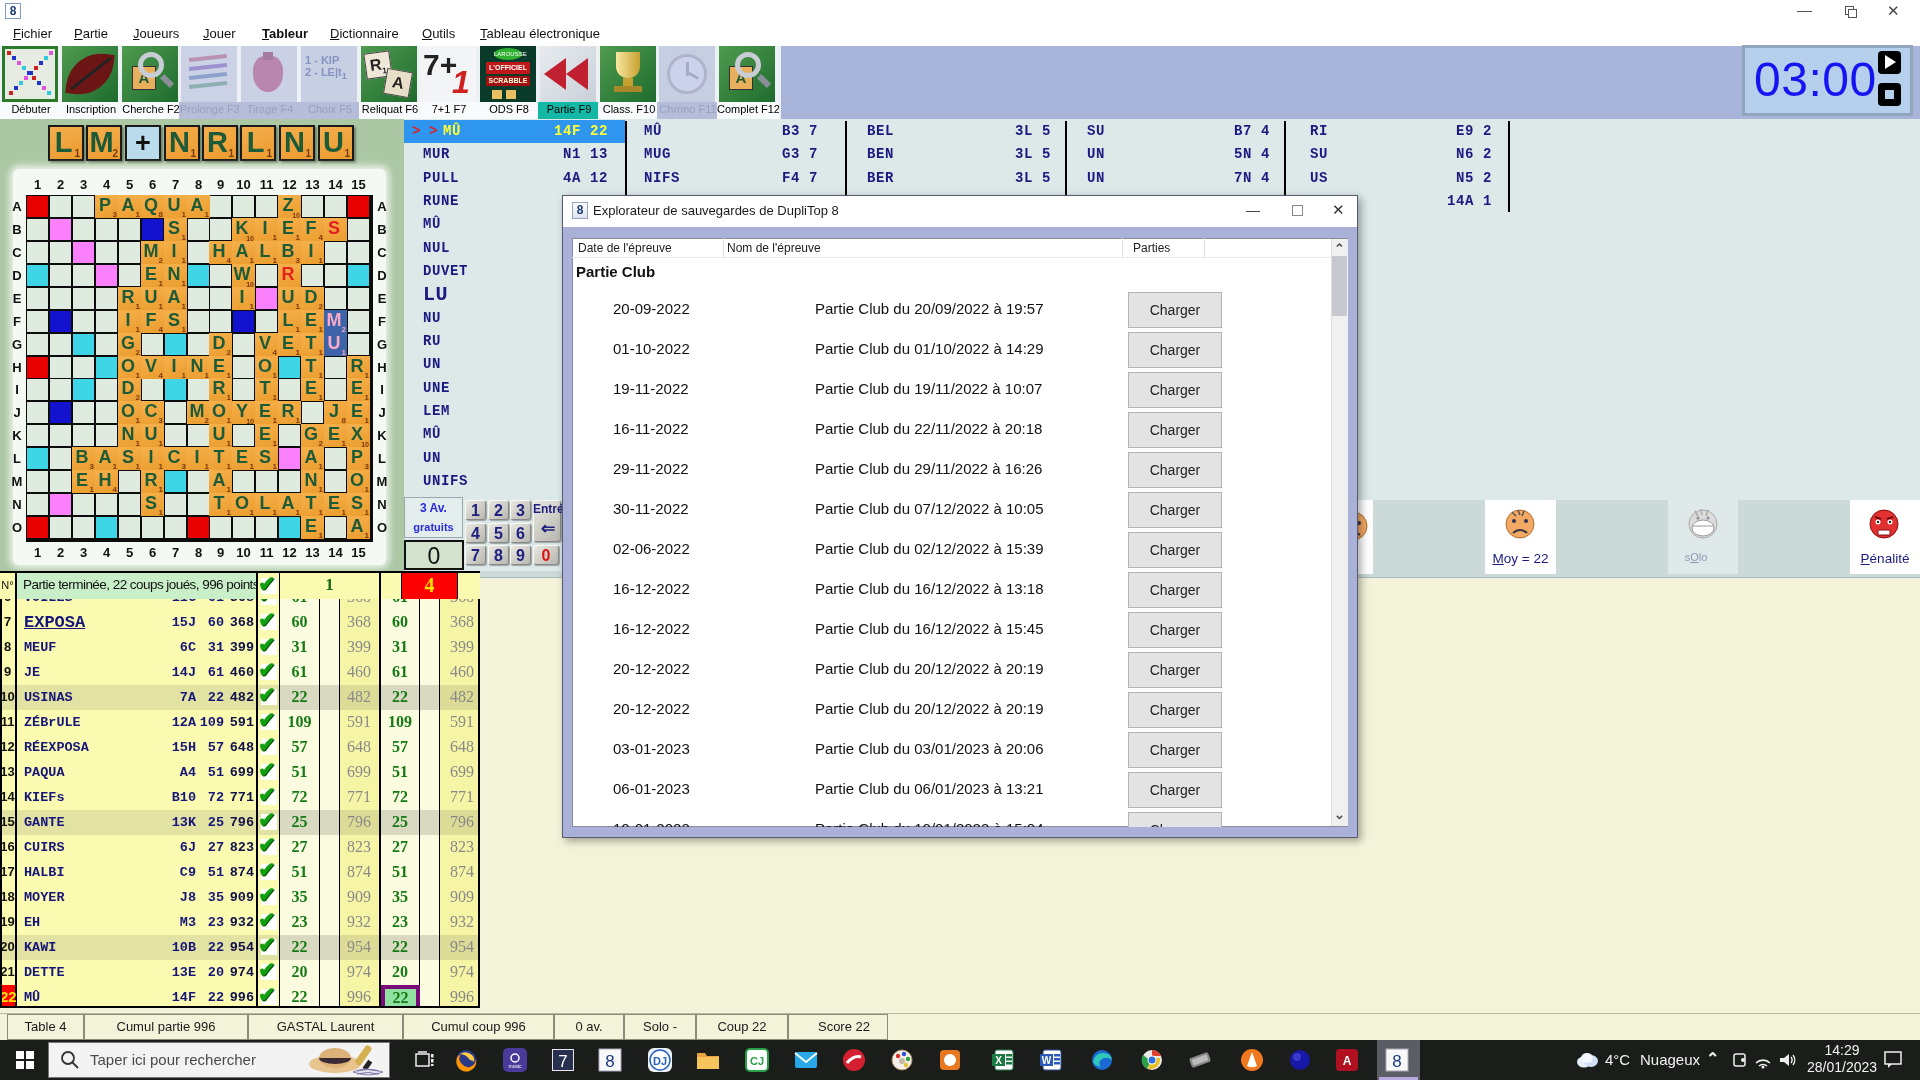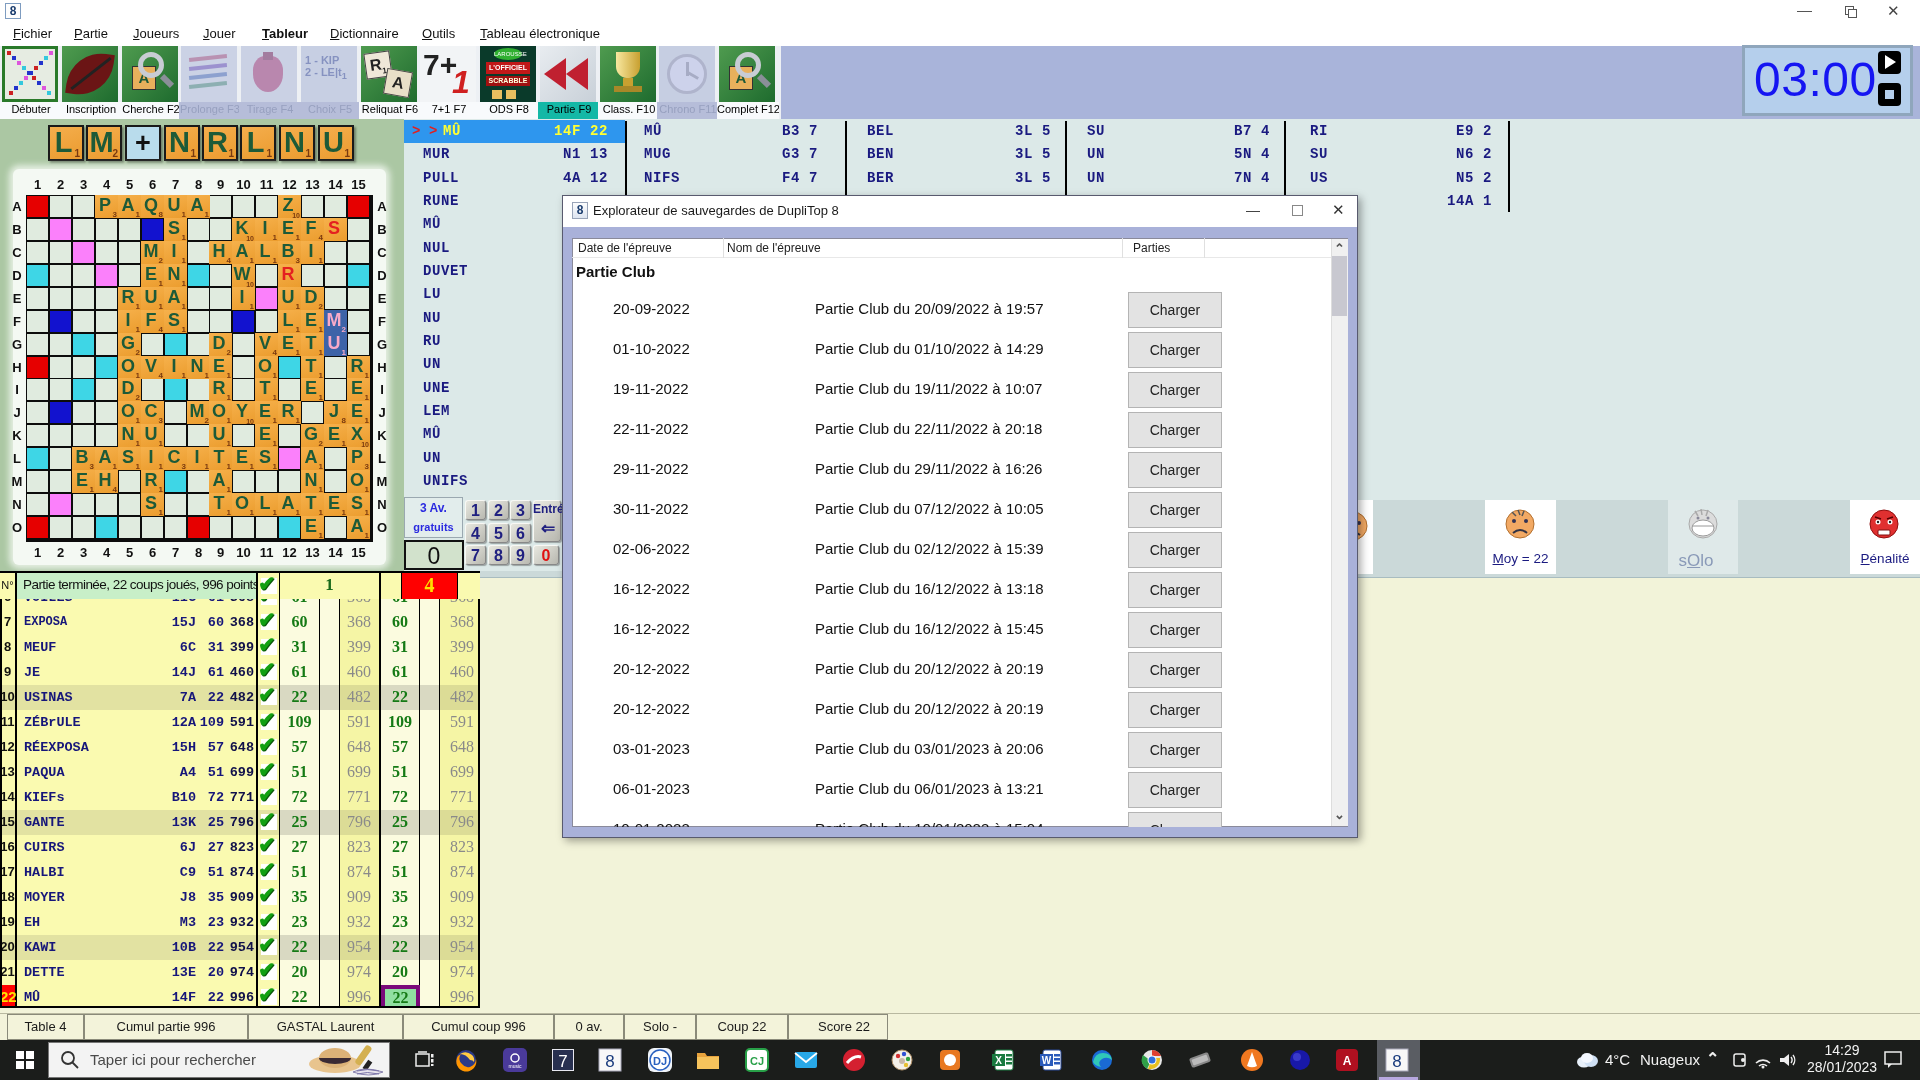--- a/index.html
+++ b/index.html
@@ -863,21 +863,21 @@
 <div class="ab" style="left:443px;top:120px;font-family:'Liberation Mono',monospace;font-weight:bold;font-size:14px;letter-spacing:0.6px;color:#1a1a80;line-height:23px;color:#ffff33;">MÛ</div>
 <div class="ab" style="left:500px;top:120px;font-family:'Liberation Mono',monospace;font-weight:bold;font-size:14px;letter-spacing:0.6px;color:#1a1a80;line-height:23px;color:#ffff33;width:108px;text-align:right;">14F 22</div>
 <div class="ab" style="left:423px;top:143px;font-family:'Liberation Mono',monospace;font-weight:bold;font-size:14px;letter-spacing:0.6px;color:#1a1a80;line-height:23px;">MUR</div>
 <div class="ab" style="left:500px;top:143px;font-family:'Liberation Mono',monospace;font-weight:bold;font-size:14px;letter-spacing:0.6px;color:#1a1a80;line-height:23px;width:108px;text-align:right;">N1 13</div>
 <div class="ab" style="left:423px;top:167px;font-family:'Liberation Mono',monospace;font-weight:bold;font-size:14px;letter-spacing:0.6px;color:#1a1a80;line-height:23px;">PULL</div>
 <div class="ab" style="left:500px;top:167px;font-family:'Liberation Mono',monospace;font-weight:bold;font-size:14px;letter-spacing:0.6px;color:#1a1a80;line-height:23px;width:108px;text-align:right;">4A 12</div>
 <div class="ab" style="left:423px;top:190px;font-family:'Liberation Mono',monospace;font-weight:bold;font-size:14px;letter-spacing:0.6px;color:#1a1a80;line-height:23px;">RUNE</div>
 <div class="ab" style="left:423px;top:213px;font-family:'Liberation Mono',monospace;font-weight:bold;font-size:14px;letter-spacing:0.6px;color:#1a1a80;line-height:23px;">MÛ</div>
 <div class="ab" style="left:423px;top:237px;font-family:'Liberation Mono',monospace;font-weight:bold;font-size:14px;letter-spacing:0.6px;color:#1a1a80;line-height:23px;">NUL</div>
 <div class="ab" style="left:423px;top:260px;font-family:'Liberation Mono',monospace;font-weight:bold;font-size:14px;letter-spacing:0.6px;color:#1a1a80;line-height:23px;">DUVET</div>
-<div class="ab" style="left:423px;top:283px;font-family:'Liberation Mono',monospace;font-weight:bold;font-size:14px;letter-spacing:0.6px;color:#1a1a80;line-height:23px;">LU</div>
+<div class="ab" style="left:423px;top:283px;font-family:'Liberation Mono',monospace;font-weight:bold;font-size:20px;letter-spacing:0.6px;color:#1a1a80;line-height:23px;">LU</div>
 <div class="ab" style="left:423px;top:307px;font-family:'Liberation Mono',monospace;font-weight:bold;font-size:14px;letter-spacing:0.6px;color:#1a1a80;line-height:23px;">NU</div>
 <div class="ab" style="left:423px;top:330px;font-family:'Liberation Mono',monospace;font-weight:bold;font-size:14px;letter-spacing:0.6px;color:#1a1a80;line-height:23px;">RU</div>
 <div class="ab" style="left:423px;top:353px;font-family:'Liberation Mono',monospace;font-weight:bold;font-size:14px;letter-spacing:0.6px;color:#1a1a80;line-height:23px;">UN</div>
 <div class="ab" style="left:423px;top:377px;font-family:'Liberation Mono',monospace;font-weight:bold;font-size:14px;letter-spacing:0.6px;color:#1a1a80;line-height:23px;">UNE</div>
 <div class="ab" style="left:423px;top:400px;font-family:'Liberation Mono',monospace;font-weight:bold;font-size:14px;letter-spacing:0.6px;color:#1a1a80;line-height:23px;">LEM</div>
 <div class="ab" style="left:423px;top:423px;font-family:'Liberation Mono',monospace;font-weight:bold;font-size:14px;letter-spacing:0.6px;color:#1a1a80;line-height:23px;">MÛ</div>
 <div class="ab" style="left:423px;top:447px;font-family:'Liberation Mono',monospace;font-weight:bold;font-size:14px;letter-spacing:0.6px;color:#1a1a80;line-height:23px;">UN</div>
 <div class="ab" style="left:423px;top:470px;font-family:'Liberation Mono',monospace;font-weight:bold;font-size:14px;letter-spacing:0.6px;color:#1a1a80;line-height:23px;">UNIFS</div>
 <div class="ab" style="left:644px;top:120px;font-family:'Liberation Mono',monospace;font-weight:bold;font-size:14px;letter-spacing:0.6px;color:#1a1a80;line-height:23px;">MÛ</div>
 <div class="ab" style="left:710px;top:120px;font-family:'Liberation Mono',monospace;font-weight:bold;font-size:14px;letter-spacing:0.6px;color:#1a1a80;line-height:23px;width:108px;text-align:right;">B3 7</div>
@@ -960,21 +960,21 @@
 <div class="ab" style="left:1485px;top:551px;width:71px;text-align:center;font-size:13.5px;color:#1a1a80;"><span style="text-decoration:underline;">M</span>oy = 22</div>
 <div class="ab" style="left:1668px;top:500px;width:70px;height:74px;background:#dfe9e9;"></div>
 <svg class="ab" style="left:1688px;top:509px;" width="30" height="30">
       <circle cx="15" cy="15" r="14" fill="#dcdcdc" stroke="#aaa"></circle>
       <ellipse cx="15" cy="19" rx="11" ry="8" fill="#fff" stroke="#999"></ellipse>
       <path d="M 5 17 h 20" stroke="#999"></path>
       <circle cx="10" cy="9" r="1.5" fill="#889"></circle>
       <circle cx="20" cy="9" r="1.5" fill="#889"></circle>
       <path d="M 7 2 l 3 5 M 13 0 l 1 6 M 20 1 l -2 6" stroke="#aaa" stroke-width="1.5" fill="none"></path>
     </svg>
-<div class="ab" style="left:1668px;top:551px;width:56px;text-align:center;font-size:17px;color:#8a9ab8;">s<span style="text-decoration:underline;">O</span>lo</div>
+<div class="ab" style="left:1668px;top:551px;width:56px;text-align:center;font-size:11px;color:#8a9ab8;">s<span style="text-decoration:underline;">O</span>lo</div>
 <div class="ab" style="left:1850px;top:500px;width:70px;height:74px;background:#fff;"></div>
 <svg class="ab" style="left:1869px;top:509px;" width="30" height="30">
       <circle cx="15" cy="15" r="14" fill="#e03030" stroke="#901010"></circle>
       <circle cx="9" cy="13" r="2.5" fill="#fff"></circle>
       <circle cx="21" cy="13" r="2.5" fill="#fff"></circle>
       <circle cx="9" cy="13" r="1.2" fill="#222"></circle>
       <circle cx="21" cy="13" r="1.2" fill="#222"></circle>
       <rect x="9" y="21" width="12" height="5" rx="1" fill="#fff" stroke="#801010"></rect>
       <path d="M 6 8 l 6 2 M 18 10 l 6 -2" stroke="#500" stroke-width="1.5"></path>
     </svg>
@@ -993,21 +993,21 @@
 <div style="position:absolute;left:280px;top:0;width:40px;height:25px;background:#fbfbdf;border-right:1px solid #000;font-family:'Liberation Serif',serif;font-size:16px;font-weight:bold;color:#157a15;text-align:center;line-height:23px;">61</div>
 <div style="position:absolute;left:320px;top:0;width:20px;height:25px;background:#fbfbdf;border-right:1px solid #000;"></div>
 <div style="position:absolute;left:340px;top:0;width:41px;height:25px;background:#f5f5a5;border-right:2px solid #000;font-family:'Liberation Serif',serif;font-size:16px;color:#8a8a8a;text-align:right;line-height:23px;padding-right:8px;">368</div>
 <div style="position:absolute;left:381px;top:0;width:39px;height:25px;background:#fbfbdf;border-right:1px solid #000;font-family:'Liberation Serif',serif;font-size:16px;font-weight:bold;color:#157a15;text-align:center;line-height:23px;">61</div>
 <div style="position:absolute;left:420px;top:0;width:20px;height:25px;background:#fbfbdf;border-right:1px solid #000;"></div>
 <div style="position:absolute;left:440px;top:0;width:40px;height:25px;background:#f5f5a5;font-family:'Liberation Serif',serif;font-size:16px;color:#8a8a8a;text-align:right;line-height:23px;padding-right:6px;">368</div>
 </div>
 <div style="position:absolute;left:0;top:37px;width:480px;height:25px;border-bottom:1.5px solid #000;">
 <div style="position:absolute;left:0;top:0;width:17px;height:25px;background:#fafab0;border-right:2px solid #000;font-size:13px;font-weight:bold;color:#111;text-align:center;line-height:23px;">7</div>
 <div style="position:absolute;left:17px;top:0;width:241px;height:25px;background:#fafab0;border-right:2px solid #000;"></div>
-<div style="position:absolute;left:24px;top:0;font-family:'Liberation Mono',monospace;font-weight:bold;font-size:12px;color:#16167a;line-height:25px;">EXPOSA</div>
+<div style="position:absolute;left:24px;top:0;font-family:'Liberation Mono',monospace;font-weight:bold;font-size:17px;color:#16167a;line-height:25px;text-decoration:underline;">EXPOSA</div>
 <div style="position:absolute;left:136px;top:0;width:60px;text-align:right;font-family:'Liberation Mono',monospace;font-weight:bold;font-size:13.5px;color:#16167a;line-height:25px;">15J</div>
 <div style="position:absolute;left:164px;top:0;width:60px;text-align:right;font-family:'Liberation Mono',monospace;font-weight:bold;font-size:13.5px;color:#16167a;line-height:25px;">60</div>
 <div style="position:absolute;left:194px;top:0;width:60px;text-align:right;font-family:'Liberation Mono',monospace;font-weight:bold;font-size:13.5px;color:#16167a;line-height:25px;color:#10104a;">368</div>
 <div style="position:absolute;left:258px;top:0;width:22px;height:25px;background:#fafab0;border-right:1px solid #000;"></div>
 <div style="position:absolute;left:261px;top:4px;width:16px;height:16px;background:#fff;"></div>
 <div style="position:absolute;left:258px;top:-2px;width:24px;height:24px;color:#12a012;font-size:21px;font-weight:bold;text-shadow:1px 1px 0 #0a5a0a;">✔</div>
 <div style="position:absolute;left:280px;top:0;width:40px;height:25px;background:#fbfbdf;border-right:1px solid #000;font-family:'Liberation Serif',serif;font-size:16px;font-weight:bold;color:#157a15;text-align:center;line-height:23px;">60</div>
 <div style="position:absolute;left:320px;top:0;width:20px;height:25px;background:#fbfbdf;border-right:1px solid #000;"></div>
 <div style="position:absolute;left:340px;top:0;width:41px;height:25px;background:#f5f5a5;border-right:2px solid #000;font-family:'Liberation Serif',serif;font-size:16px;color:#8a8a8a;text-align:right;line-height:23px;padding-right:8px;">368</div>
 <div style="position:absolute;left:381px;top:0;width:39px;height:25px;background:#fbfbdf;border-right:1px solid #000;font-family:'Liberation Serif',serif;font-size:16px;font-weight:bold;color:#157a15;text-align:center;line-height:23px;">60</div>
@@ -1475,21 +1475,21 @@
 <div style="position:absolute;left:4px;top:25px;font-size:15px;font-weight:bold;color:#111;">Partie Club</div>
 <div style="position:absolute;left:41px;top:62px;font-size:15px;color:#111;">20-09-2022</div>
 <div style="position:absolute;left:243px;top:62px;font-size:15px;color:#111;">Partie Club du 20/09/2022 à 19:57</div>
 <div style="position:absolute;left:556px;top:54px;width:94px;height:36px;background:#e3e3e3;border:1px solid #b4b4b4;font-size:14px;color:#222;text-align:center;line-height:34px;">Charger</div>
 <div style="position:absolute;left:41px;top:102px;font-size:15px;color:#111;">01-10-2022</div>
 <div style="position:absolute;left:243px;top:102px;font-size:15px;color:#111;">Partie Club du 01/10/2022 à 14:29</div>
 <div style="position:absolute;left:556px;top:94px;width:94px;height:36px;background:#e3e3e3;border:1px solid #b4b4b4;font-size:14px;color:#222;text-align:center;line-height:34px;">Charger</div>
 <div style="position:absolute;left:41px;top:142px;font-size:15px;color:#111;">19-11-2022</div>
 <div style="position:absolute;left:243px;top:142px;font-size:15px;color:#111;">Partie Club du 19/11/2022 à 10:07</div>
 <div style="position:absolute;left:556px;top:134px;width:94px;height:36px;background:#e3e3e3;border:1px solid #b4b4b4;font-size:14px;color:#222;text-align:center;line-height:34px;">Charger</div>
-<div style="position:absolute;left:41px;top:182px;font-size:15px;color:#111;">22-11-2022</div>
+<div style="position:absolute;left:41px;top:182px;font-size:15px;color:#111;">16-11-2022</div>
 <div style="position:absolute;left:243px;top:182px;font-size:15px;color:#111;">Partie Club du 22/11/2022 à 20:18</div>
 <div style="position:absolute;left:556px;top:174px;width:94px;height:36px;background:#e3e3e3;border:1px solid #b4b4b4;font-size:14px;color:#222;text-align:center;line-height:34px;">Charger</div>
 <div style="position:absolute;left:41px;top:222px;font-size:15px;color:#111;">29-11-2022</div>
 <div style="position:absolute;left:243px;top:222px;font-size:15px;color:#111;">Partie Club du 29/11/2022 à 16:26</div>
 <div style="position:absolute;left:556px;top:214px;width:94px;height:36px;background:#e3e3e3;border:1px solid #b4b4b4;font-size:14px;color:#222;text-align:center;line-height:34px;">Charger</div>
 <div style="position:absolute;left:41px;top:262px;font-size:15px;color:#111;">30-11-2022</div>
 <div style="position:absolute;left:243px;top:262px;font-size:15px;color:#111;">Partie Club du 07/12/2022 à 10:05</div>
 <div style="position:absolute;left:556px;top:254px;width:94px;height:36px;background:#e3e3e3;border:1px solid #b4b4b4;font-size:14px;color:#222;text-align:center;line-height:34px;">Charger</div>
 <div style="position:absolute;left:41px;top:302px;font-size:15px;color:#111;">02-06-2022</div>
 <div style="position:absolute;left:243px;top:302px;font-size:15px;color:#111;">Partie Club du 02/12/2022 à 15:39</div>

